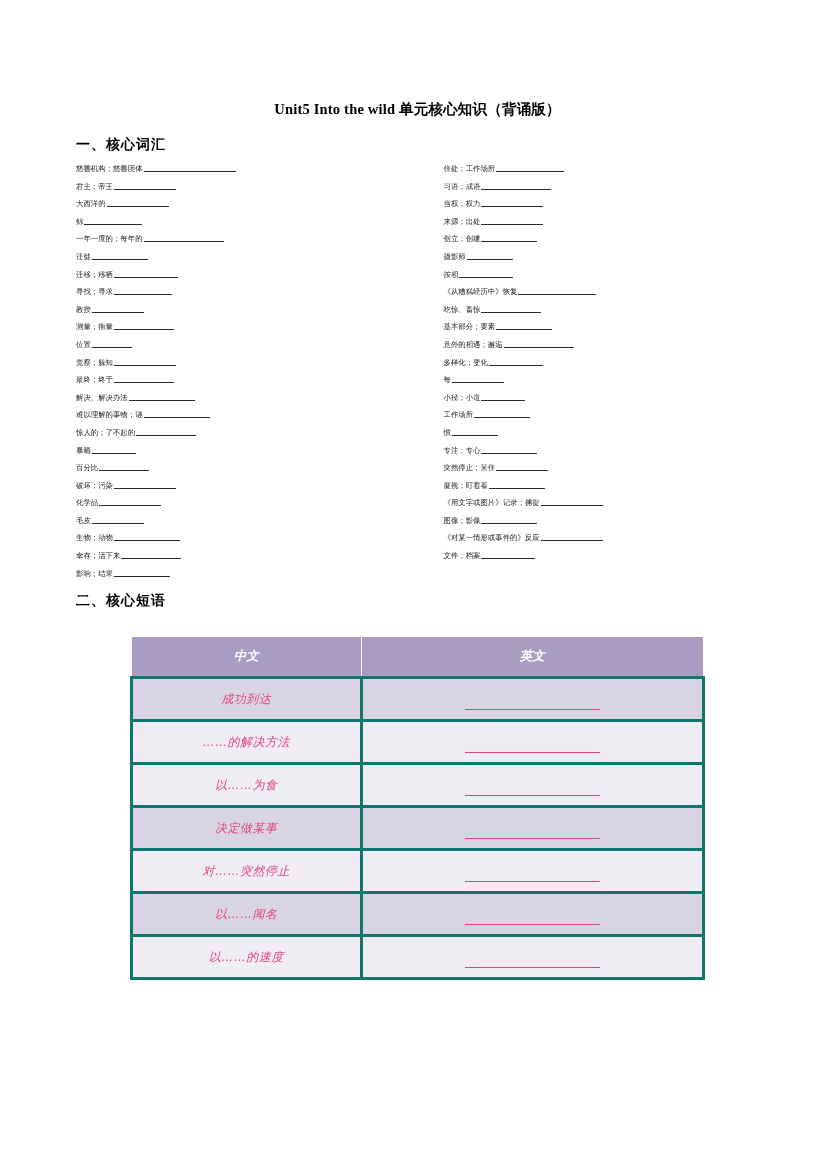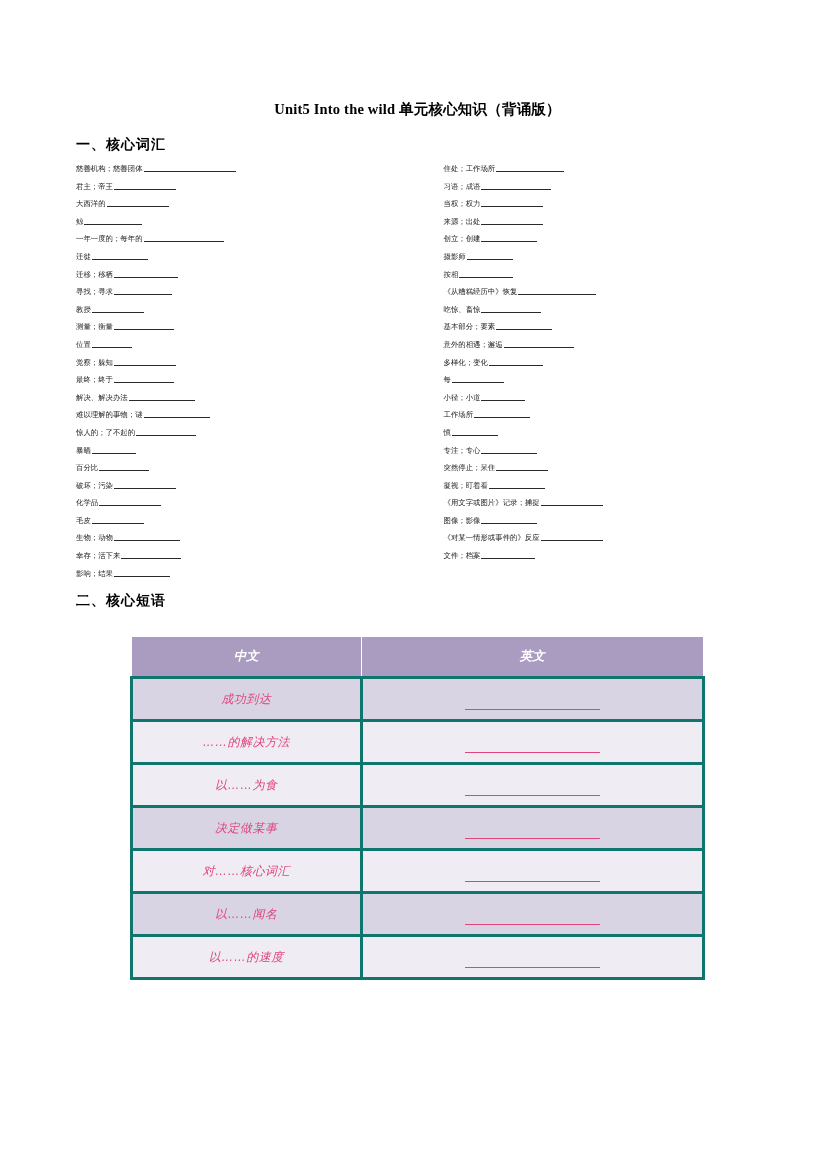--- a/index.html
+++ b/index.html
@@ -196,21 +196,21 @@
         </tr>
         <tr class="even">
           <td class="cn">以……为食</td>
           <td class="en"><span class="answer-blank"></span></td>
         </tr>
         <tr class="odd">
           <td class="cn">决定做某事</td>
           <td class="en"><span class="answer-blank"></span></td>
         </tr>
         <tr class="even">
-          <td class="cn">对……核心词汇</td>
+          <td class="cn">对……突然停止</td>
           <td class="en"><span class="answer-blank"></span></td>
         </tr>
         <tr class="odd">
           <td class="cn">以……闻名</td>
           <td class="en"><span class="answer-blank"></span></td>
         </tr>
         <tr class="even">
           <td class="cn">以……的速度</td>
           <td class="en"><span class="answer-blank"></span></td>
         </tr>

